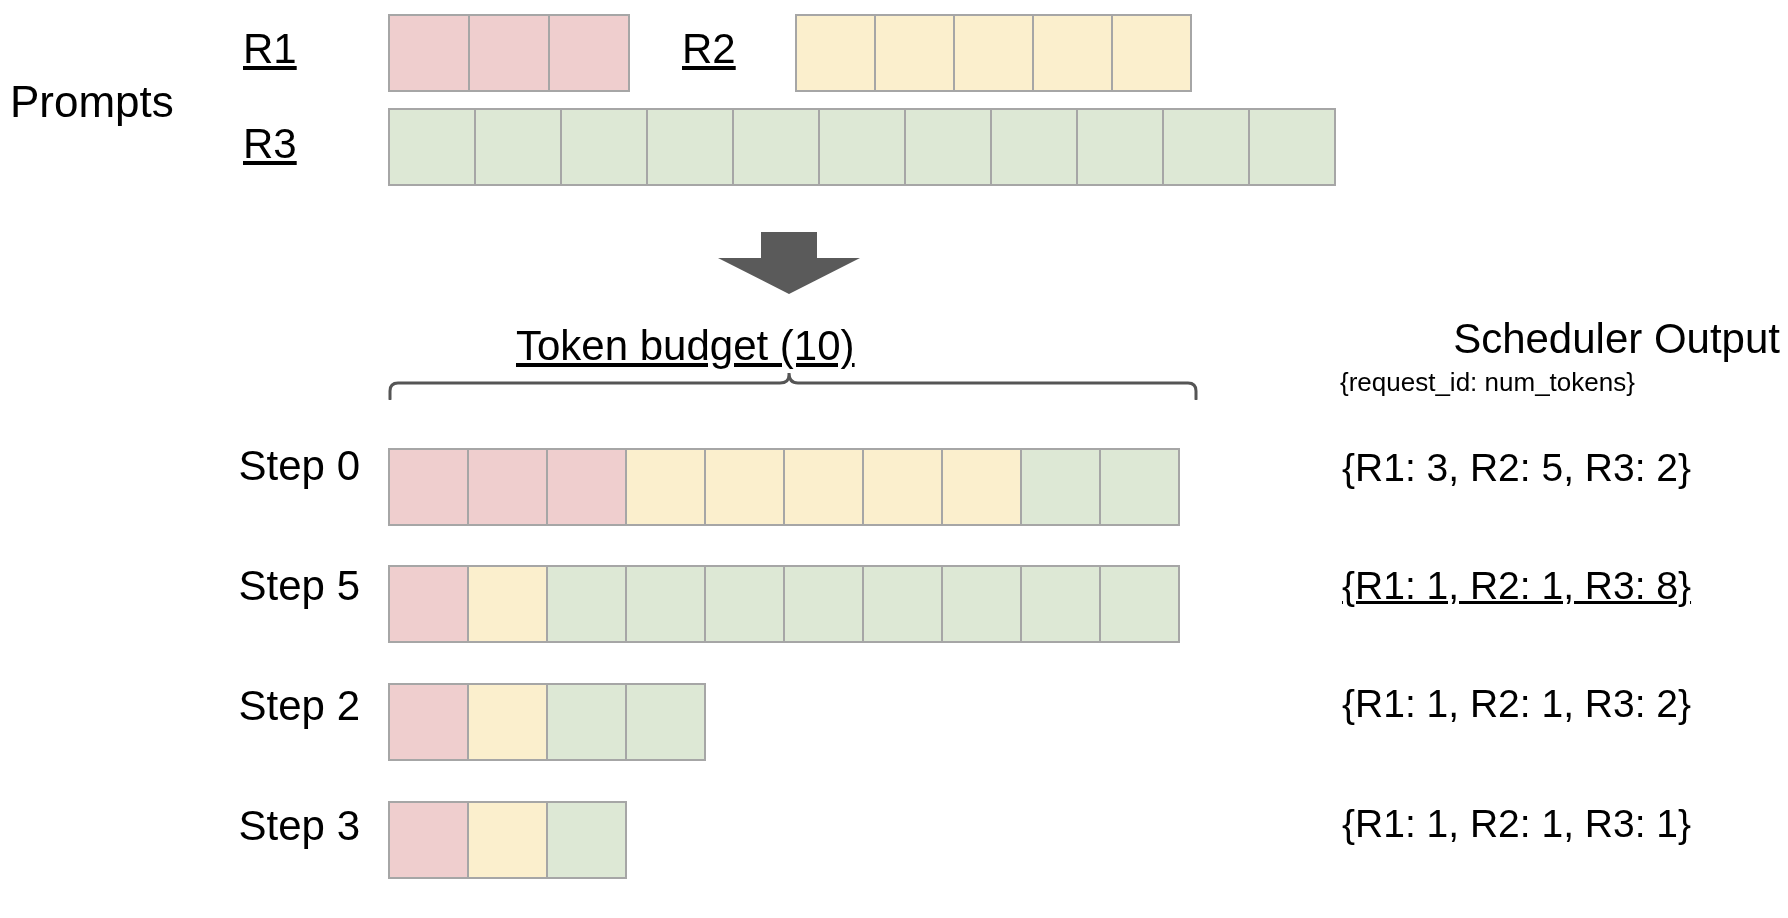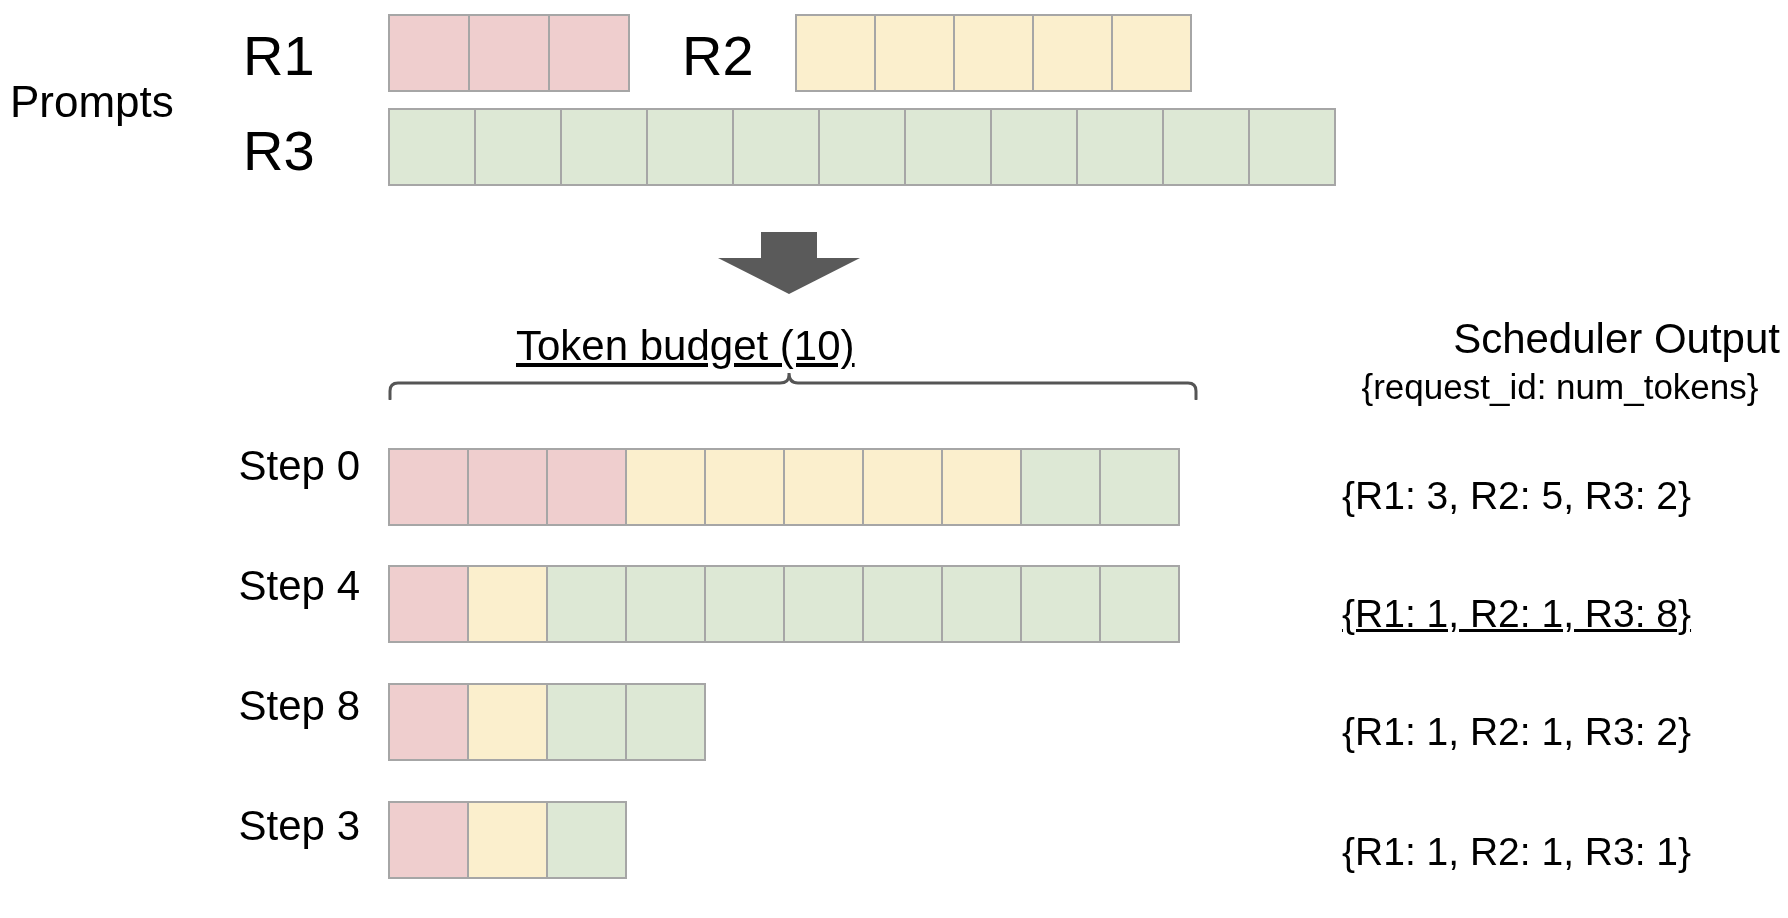--- a/index.html
+++ b/index.html
@@ -31,50 +31,49 @@
 
   
   .lbl {
     position: absolute;
     font-size: 40px;
     line-height: 1;
     white-space: nowrap;
     color: #000;
   }
   .lbl-prompts { font-size: 44px; }
-  .lbl-req     { font-size: 56px; }
+  .lbl-req     { font-size: 42px; text-decoration: underline; }
   .lbl-step    { font-size: 42px; text-align: right; }
 
   .title-budget {
     position: absolute;
     font-size: 42px;
     line-height: 1;
     white-space: nowrap;
     text-decoration: underline;
   }
   .title-sched {
     position: absolute;
     font-size: 42px;
     line-height: 1;
     white-space: nowrap;
     text-align: right;
   }
   .sub-sched {
     position: absolute;
-    font-size: 35px;
+    font-size: 26px;
     line-height: 1;
     white-space: nowrap;
-    text-align: center;
+    text-align: left;
   }
   .sched-out {
     position: absolute;
     font-size: 39px;
     line-height: 1;
     white-space: nowrap;
-    margin-top: 28px;
   }
 
   
   .arrow-wrap { position: absolute; }
 
   
   .brace-wrap { position: absolute; }
 </style>
 </head>
 <body>
@@ -142,36 +141,36 @@
     <div class="cell yellow" style="width: 81px;"></div>
     <div class="cell yellow" style="width: 81px;"></div>
     <div class="cell yellow" style="width: 81px;"></div>
     <div class="cell yellow" style="width: 81px;"></div>
     <div class="cell yellow" style="width: 81px;"></div>
     <div class="cell green" style="width: 81px;"></div>
     <div class="cell green" style="width: 81px;"></div>
   </div>
 <div class="sched-out" style="left:1342px; top:448px;">{R1: 3, R2: 5, R3: 2}</div>
 
-<div class="lbl lbl-step" style="left:120px; top:565px; width:240px;">Step 4</div>
+<div class="lbl lbl-step" style="left:120px; top:565px; width:240px;">Step 5</div>
 <div class="token-row" style="left:388px; top:565px; height:78px;">
     <div class="cell pink" style="width: 81px;"></div>
     <div class="cell yellow" style="width: 81px;"></div>
     <div class="cell green" style="width: 81px;"></div>
     <div class="cell green" style="width: 81px;"></div>
     <div class="cell green" style="width: 81px;"></div>
     <div class="cell green" style="width: 81px;"></div>
     <div class="cell green" style="width: 81px;"></div>
     <div class="cell green" style="width: 81px;"></div>
     <div class="cell green" style="width: 81px;"></div>
     <div class="cell green" style="width: 81px;"></div>
   </div>
 <div class="sched-out" style="left:1342px; top:566px;text-decoration:underline;">{R1: 1, R2: 1, R3: 8}</div>
 
-<div class="lbl lbl-step" style="left:120px; top:685px; width:240px;">Step 8</div>
+<div class="lbl lbl-step" style="left:120px; top:685px; width:240px;">Step 2</div>
 <div class="token-row" style="left:388px; top:683px; height:78px;">
     <div class="cell pink" style="width: 81px;"></div>
     <div class="cell yellow" style="width: 81px;"></div>
     <div class="cell green" style="width: 81px;"></div>
     <div class="cell green" style="width: 81px;"></div>
   </div>
 <div class="sched-out" style="left:1342px; top:684px;">{R1: 1, R2: 1, R3: 2}</div>
 
 <div class="lbl lbl-step" style="left:120px; top:805px; width:240px;">Step 3</div>
 <div class="token-row" style="left:388px; top:801px; height:78px;">

